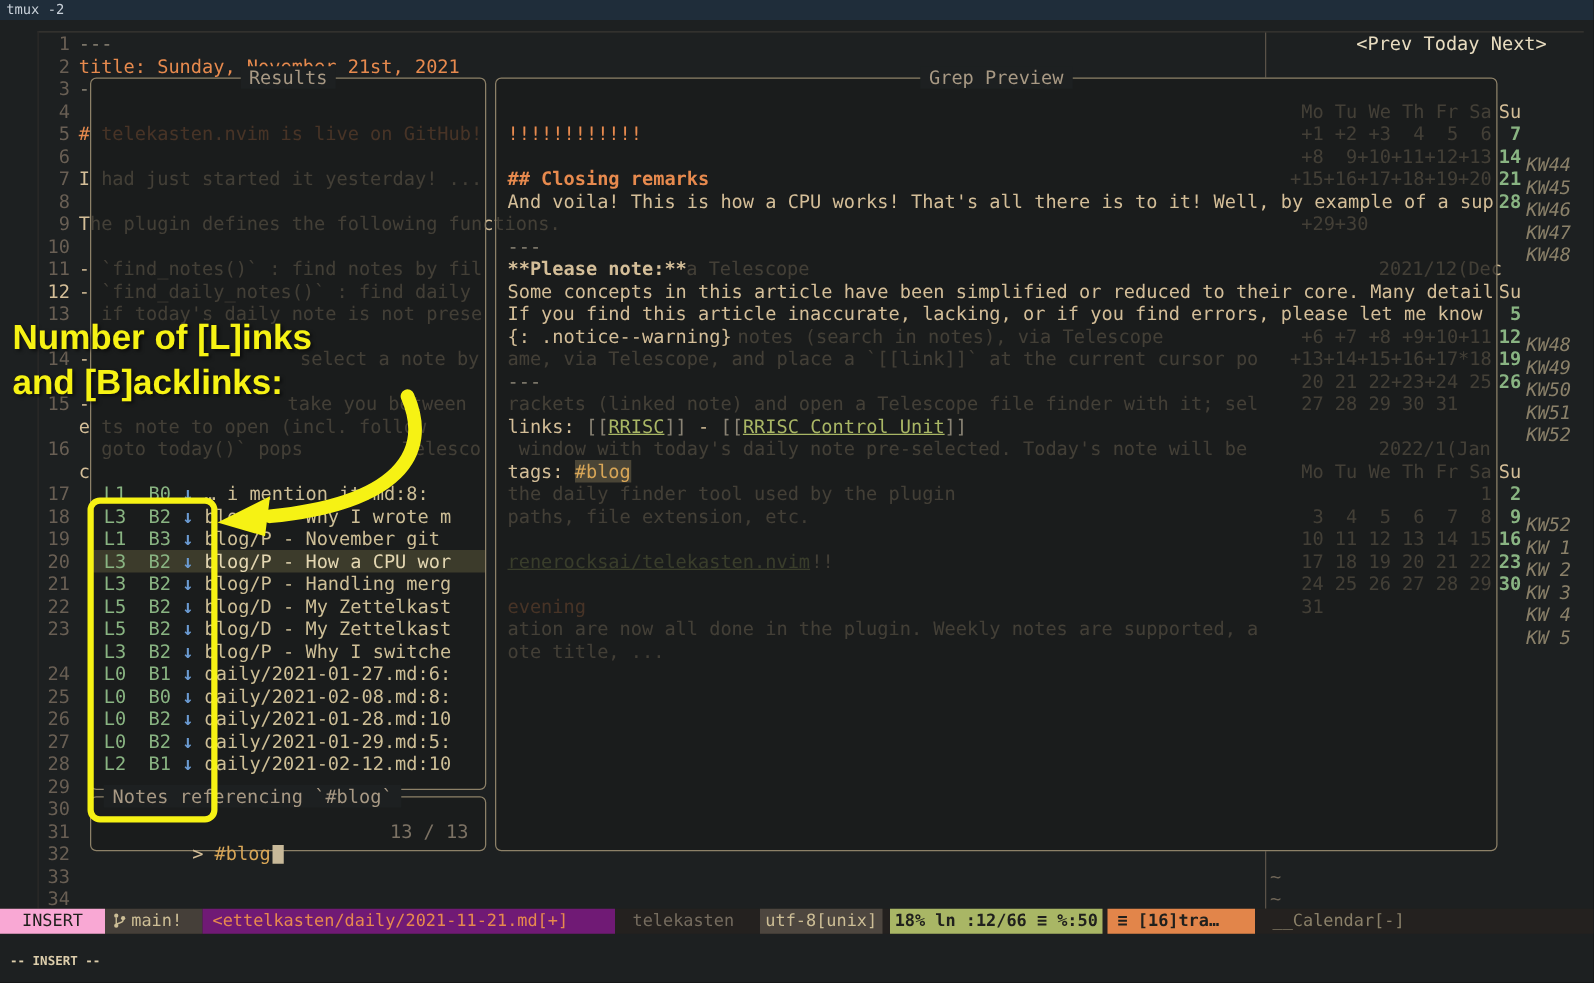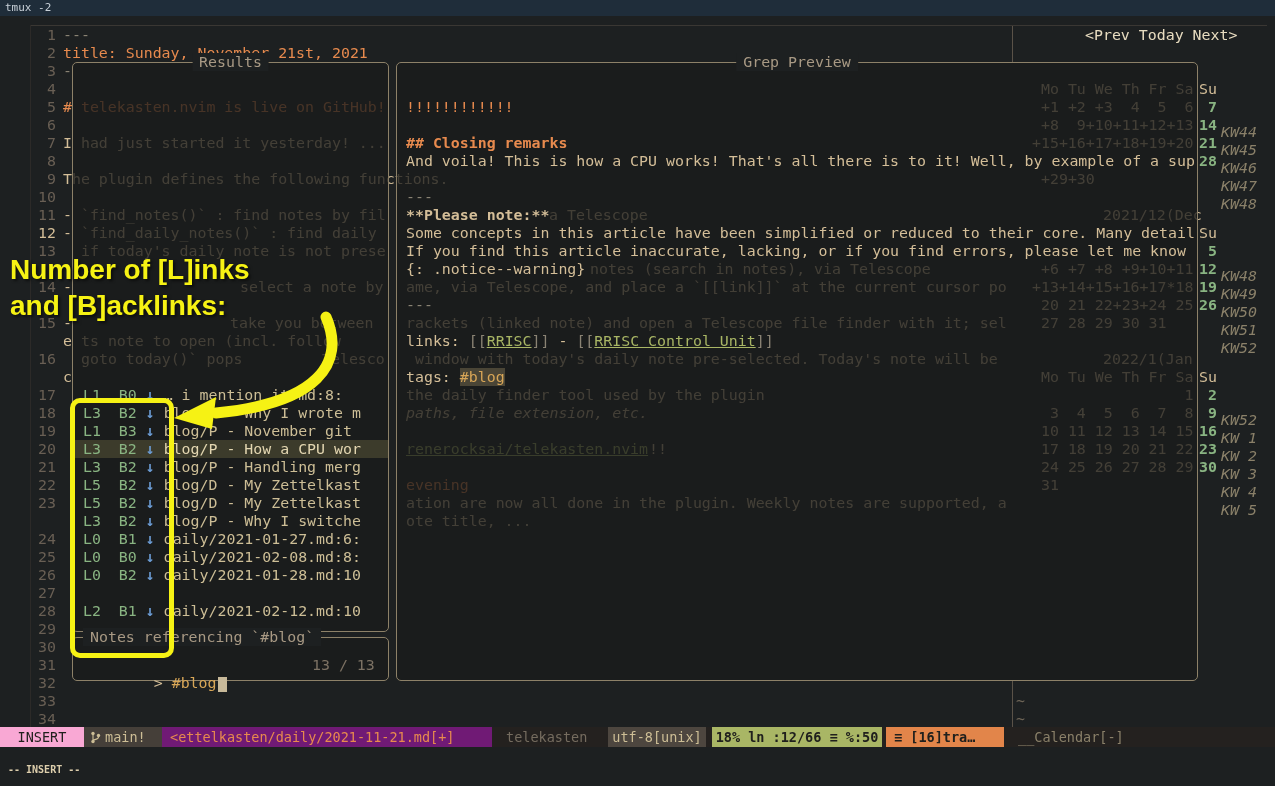--- a/index.html
+++ b/index.html
@@ -97,21 +97,21 @@
         <div class="row fg" style="left: 63px; top: 298px;">-</div>
         <div class="row fg" style="left: 230px; top: 298px;">take you between</div>
         <div class="row fg" style="left: 406px; top: 298px;">rackets (linked note) and open a Telescope file finder with it; sel</div>
         <div class="row fg" style="left: 63px; top: 316px;">e</div>
         <div class="row fg" style="left: 81px; top: 316px;">ts note to open (incl. follow</div>
         <div class="row fg" style="left: 81px; top: 334px;">goto today()` pops</div>
         <div class="row fg" style="left: 322px; top: 334px;">Telesco</div>
         <div class="row fg" style="left: 406px; top: 334px;"> window with today's daily note pre-selected. Today's note will be</div>
         <div class="row fg" style="left: 63px; top: 352px;">c</div>
         <div class="row fg" style="left: 406px; top: 370px;">the daily finder tool used by the plugin</div>
-        <div class="row fg" style="left: 406px; top: 388px; font-style: italic;">paths, file extension, etc.</div>
+        <div class="row fg" style="left: 406px; top: 388px;">paths, file extension, etc.</div>
         <div class="row link" style="left: 406px; top: 424px;">renerocksai/telekasten.nvim</div>
         <div class="row fg" style="left: 649px; top: 424px;">!!</div>
         <div class="row orange" style="left: 406px; top: 460px;">evening</div>
         <div class="row fg" style="left: 406px; top: 478px;">ation are now all done in the plugin. Weekly notes are supported, a</div>
         <div class="row fg" style="left: 406px; top: 496px;">ote title, ...</div>
         <div class="row" style="left: 1085px; top: 10px;"><span class="nav-btn">&lt;Prev</span><span class="nav-btn"> Today</span><span class="nav-btn"> Next&gt;</span></div>
         <div class="row cal-grid" style="left: 1041px; top: 64px;">Mo Tu We Th Fr Sa</div>
         <div class="row cal-suhead" style="left: 1199px; top: 64px;">Su</div>
         <div class="row cal-grid" style="left: 1041px; top: 82px;">+1 +2 +3  4  5  6</div>
         <div class="row cal-su" style="left: 1199px; top: 82px;"> 7</div>
@@ -231,20 +231,21 @@
         <div class="result-row" style="top: 388px;"><span class="lb"> L3  </span><span class="lb">B2 </span><span class="arrow">↓</span><span class="rlabel"> blog/P - Why I wrote m</span></div>
         <div class="result-row" style="top: 406px;"><span class="lb"> L1  </span><span class="lb">B3 </span><span class="arrow">↓</span><span class="rlabel"> blog/P - November git</span></div>
         <div class="result-row sel" style="top: 424px;"><span class="lb"> L3  </span><span class="lb">B2 </span><span class="arrow">↓</span><span class="rlabel"> blog/P - How a CPU wor</span></div>
         <div class="result-row" style="top: 442px;"><span class="lb"> L3  </span><span class="lb">B2 </span><span class="arrow">↓</span><span class="rlabel"> blog/P - Handling merg</span></div>
         <div class="result-row" style="top: 460px;"><span class="lb"> L5  </span><span class="lb">B2 </span><span class="arrow">↓</span><span class="rlabel"> blog/D - My Zettelkast</span></div>
         <div class="result-row" style="top: 478px;"><span class="lb"> L5  </span><span class="lb">B2 </span><span class="arrow">↓</span><span class="rlabel"> blog/D - My Zettelkast</span></div>
         <div class="result-row" style="top: 496px;"><span class="lb"> L3  </span><span class="lb">B2 </span><span class="arrow">↓</span><span class="rlabel"> blog/P - Why I switche</span></div>
         <div class="result-row" style="top: 514px;"><span class="lb"> L0  </span><span class="lb">B1 </span><span class="arrow">↓</span><span class="rlabel"> daily/2021-01-27.md:6:</span></div>
         <div class="result-row" style="top: 532px;"><span class="lb"> L0  </span><span class="lb">B0 </span><span class="arrow">↓</span><span class="rlabel"> daily/2021-02-08.md:8:</span></div>
         <div class="result-row" style="top: 550px;"><span class="lb"> L0  </span><span class="lb">B2 </span><span class="arrow">↓</span><span class="rlabel"> daily/2021-01-28.md:10</span></div>
+        <div class="result-row" style="top: 568px;"><span class="lb"> L0  </span><span class="lb">B2 </span><span class="arrow">↓</span><span class="rlabel"> daily/2021-01-29.md:5:</span></div>
         <div class="result-row" style="top: 586px;"><span class="lb"> L2  </span><span class="lb">B1 </span><span class="arrow">↓</span><span class="rlabel"> daily/2021-02-12.md:10</span></div>
       </div>
 
     <div class="ann-text" style="left:10px;top:238px;">Number of [L]inks</div>
     <div class="ann-text" style="left:10px;top:274px;">and [B]acklinks:</div>
     <div class="ann-box"></div>
     <svg class="ann-arrow" width="200" height="120" viewBox="0 0 200 120">
       <path d="M176 6 C196 52 168 92 66 102" fill="none" stroke="#f6f214" stroke-width="11" stroke-linecap="round"></path>
       <polygon points="24,107 66,86 62,118" fill="#f6f214"></polygon>
     </svg>

